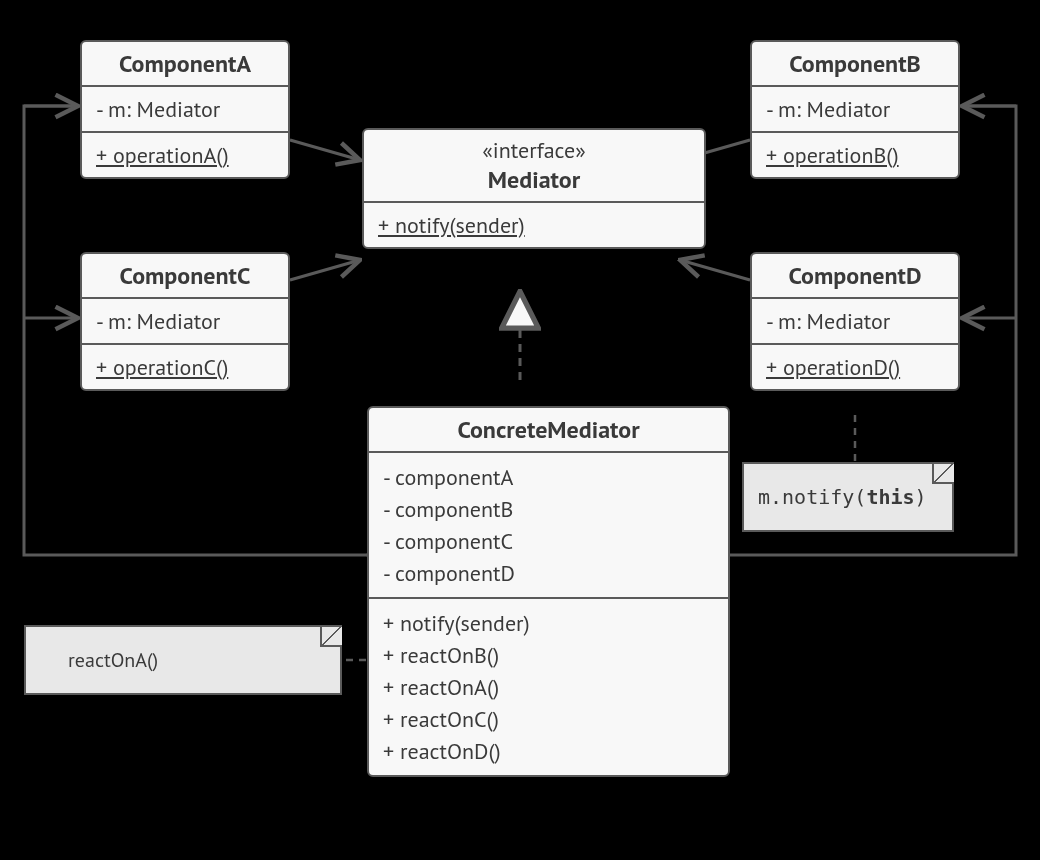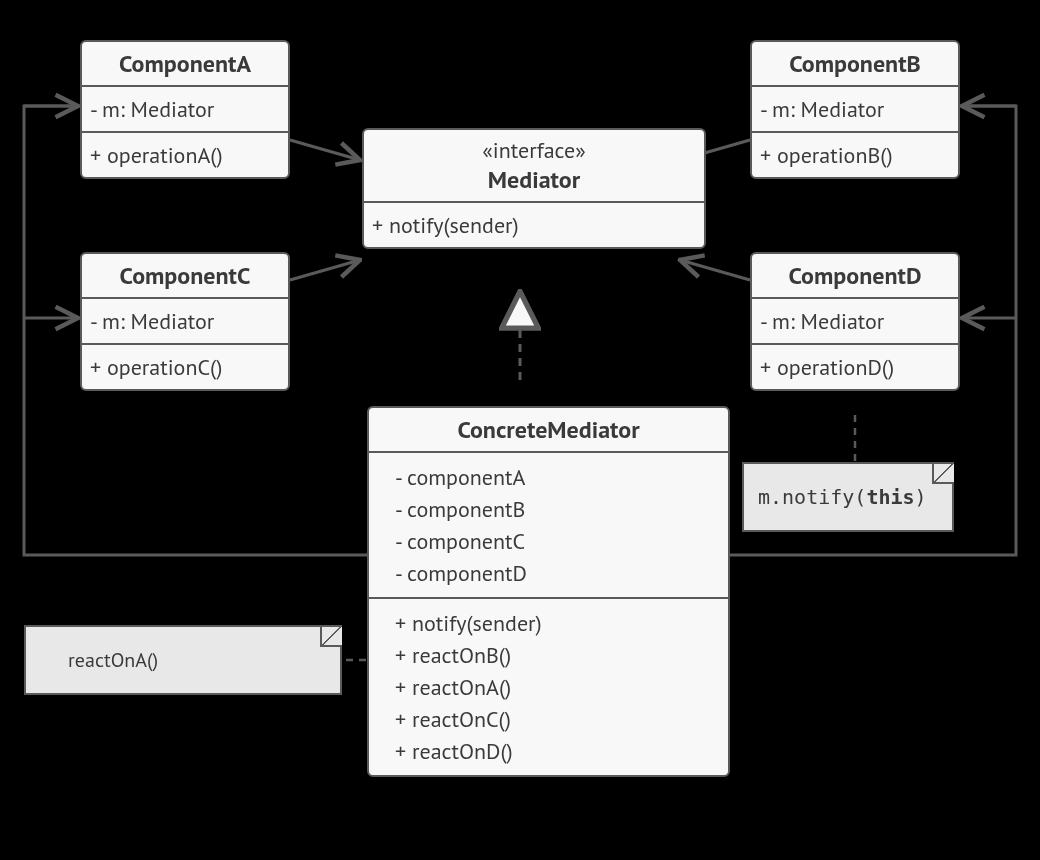--- a/index.html
+++ b/index.html
@@ -35,27 +35,27 @@
     font-weight: 700;
     font-size: 24px;
     border-bottom: 2.5px solid #5a5a5a;
   }
   .class-title .stereo {
     display: block;
     font-weight: 400;
     font-size: 22px;
   }
   .class-row {
-    padding: 8px 8px;
+    padding: 8px 14px;
     font-size: 22px;
     border-bottom: 2.5px solid #5a5a5a;
   }
-  .class-row.last { border-bottom: none; }
+  .class-row.last { border-bottom: none; text-decoration: underline; }
   .class-section {
-    padding: 8px 26px;
+    padding: 8px 14px;
     font-size: 22px;
     border-bottom: 2.5px solid #5a5a5a;
   }
   .class-section.last { border-bottom: none; }
   .class-section .line { padding: 2px 0; }
   .note {
     position: absolute;
     background: #e8e8e8;
     border: 2px solid #5a5a5a;
     font-size: 20px;

